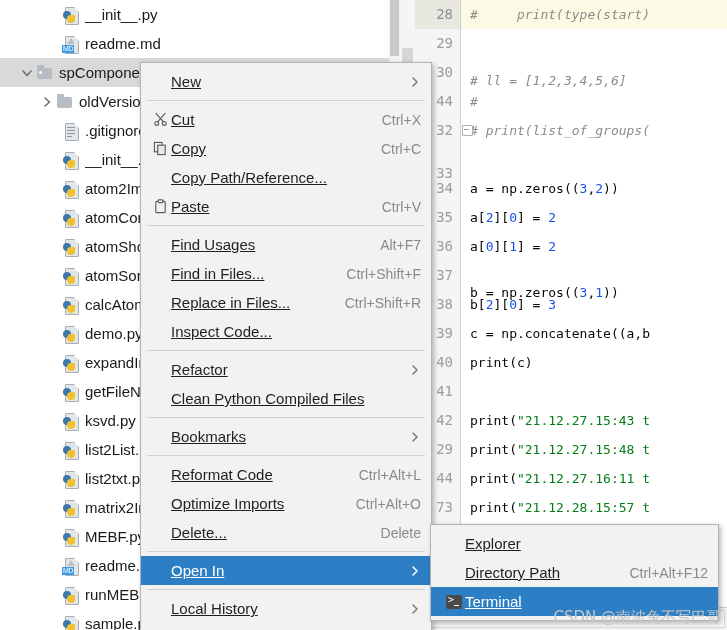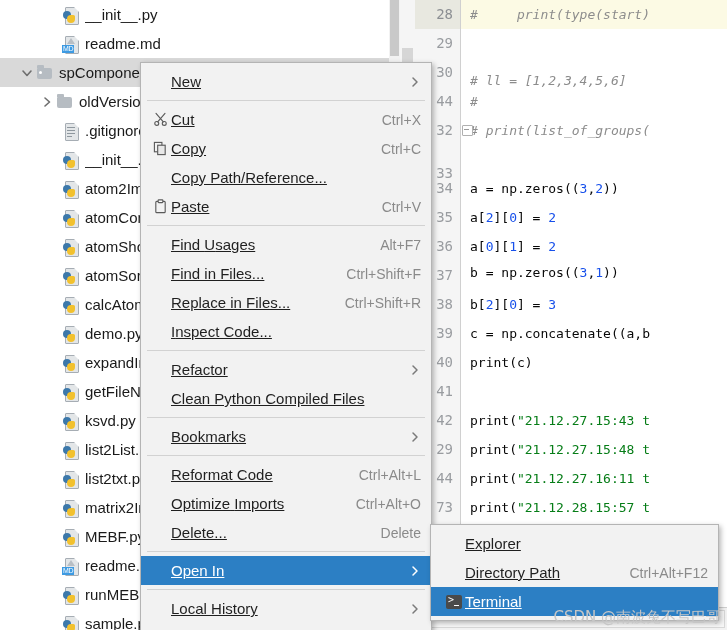--- a/index.html
+++ b/index.html
@@ -559,21 +559,21 @@
         <div class="cur-line-hl" style="top:0px"></div>
         <div class="cl" style="top:0px"><span class="cmt">#     print(type(start)</span></div>
         <div class="cl" style="top:29px"></div>
         <div class="cl" style="top:66px"><span class="cmt"># ll = [1,2,3,4,5,6]</span></div>
         <div class="cl" style="top:87px"><span class="cmt">#</span></div>
         <div class="cl" style="top:116px"><span class="fold"></span><span class="cmt"># print(list_of_groups(</span></div>
         <div class="cl" style="top:145px"></div>
         <div class="cl" style="top:174px"><span class="">a = np.zeros((</span><span class="num">3</span><span class="">,</span><span class="num">2</span><span class="">))</span></div>
         <div class="cl" style="top:203px"><span class="">a[</span><span class="num">2</span><span class="">][</span><span class="num">0</span><span class="">] = </span><span class="num">2</span></div>
         <div class="cl" style="top:232px"><span class="">a[</span><span class="num">0</span><span class="">][</span><span class="num">1</span><span class="">] = </span><span class="num">2</span></div>
-        <div class="cl" style="top:258px"><span class="">b = np.zeros((</span><span class="num">3</span><span class="">,</span><span class="num">1</span><span class="">))</span></div>
+        <div class="cl" style="top:278px"><span class="">b = np.zeros((</span><span class="num">3</span><span class="">,</span><span class="num">1</span><span class="">))</span></div>
         <div class="cl" style="top:290px"><span class="">b[</span><span class="num">2</span><span class="">][</span><span class="num">0</span><span class="">] = </span><span class="num">3</span></div>
         <div class="cl" style="top:319px"><span class="">c = np.concatenate((a,b</span></div>
         <div class="cl" style="top:348px"><span class="">print(c)</span></div>
         <div class="cl" style="top:377px"></div>
         <div class="cl" style="top:406px"><span class="">print(</span><span class="str">"21.12.27.15:43 t</span></div>
         <div class="cl" style="top:435px"><span class="">print(</span><span class="str">"21.12.27.15:48 t</span></div>
         <div class="cl" style="top:464px"><span class="">print(</span><span class="str">"21.12.27.16:11 t</span></div>
         <div class="cl" style="top:493px"><span class="">print(</span><span class="str">"21.12.28.15:57 t</span></div>
         <div class="cl" style="top:522px"><span class="">print(</span><span class="str">"21.12.28.17:22 t</span></div>
       </div>

